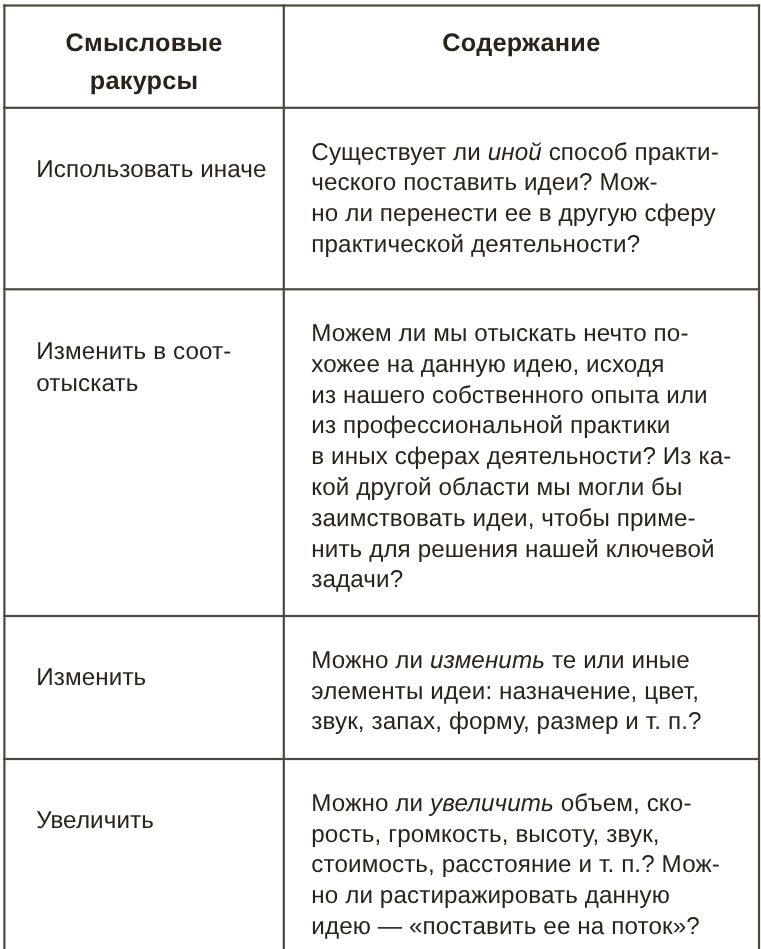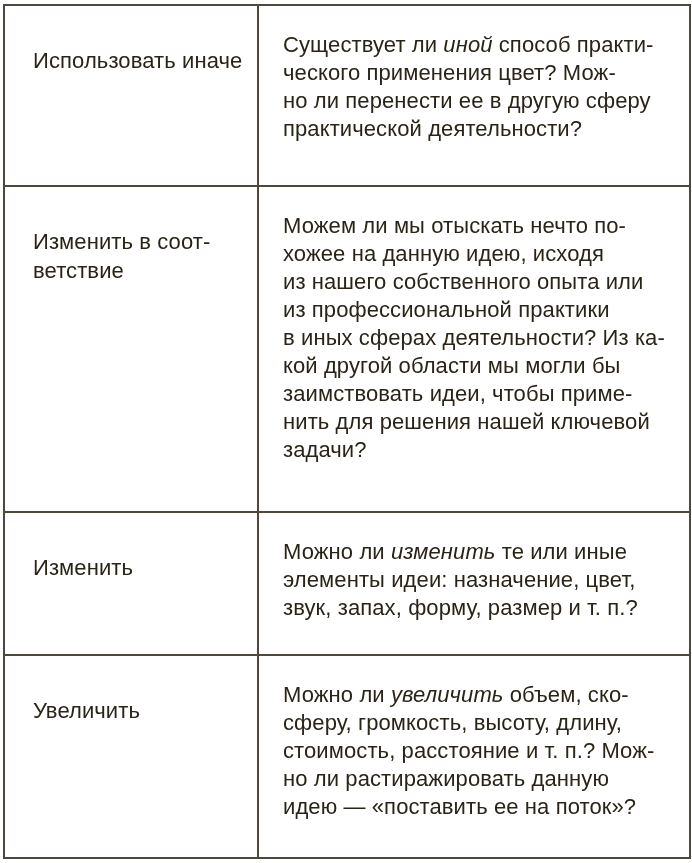--- a/index.html
+++ b/index.html
@@ -71,35 +71,39 @@
 </head>
 <body>
 
 <div class="page">
   <table class="smart-table">
     <colgroup>
       <col class="c-aspects">
       <col class="c-content">
     </colgroup>
     <tbody>
+      <tr class="header-row">
+        <th class="hdr"><span>Смысловые</span><br><span>ракурсы</span></th>
+        <th class="hdr">Содержание</th>
+      </tr>
 
       <tr class="row-1">
         <td class="aspect"><span>Использовать иначе</span></td>
-        <td class="content"><span>Существует ли </span><em>иной</em><span> способ практи-</span><br><span>ческого применения цвет? Мож-</span><br><span>но ли перенести ее в другую сферу</span><br><span>практической деятельности?</span></td>
+        <td class="content"><span>Существует ли </span><em>иной</em><span> способ практи-</span><br><span>ческого поставить идеи? Мож-</span><br><span>но ли перенести ее в другую сферу</span><br><span>практической деятельности?</span></td>
       </tr>
 
       <tr class="row-2">
-        <td class="aspect"><span>Изменить в соот-</span><br><span>ветствие</span></td>
+        <td class="aspect"><span>Изменить в соот-</span><br><span>отыскать</span></td>
         <td class="content"><span>Можем ли мы отыскать нечто по-</span><br><span>хожее на данную идею, исходя</span><br><span>из нашего собственного опыта или</span><br><span>из профессиональной практики</span><br><span>в иных сферах деятельности? Из ка-</span><br><span>кой другой области мы могли бы</span><br><span>заимствовать идеи, чтобы приме-</span><br><span>нить для решения нашей ключевой</span><br><span>задачи?</span></td>
       </tr>
 
       <tr class="row-3">
         <td class="aspect"><span>Изменить</span></td>
         <td class="content"><span>Можно ли </span><em>изменить</em><span> те или иные</span><br><span>элементы идеи: назначение, цвет,</span><br><span>звук, запах, форму, размер и т. п.?</span></td>
       </tr>
 
       <tr class="row-4">
         <td class="aspect"><span>Увеличить</span></td>
-        <td class="content"><span>Можно ли </span><em>увеличить</em><span> объем, ско-</span><br><span>сферу, громкость, высоту, длину,</span><br><span>стоимость, расстояние и т. п.? Мож-</span><br><span>но ли растиражировать данную</span><br><span>идею — «поставить ее на поток»?</span></td>
+        <td class="content"><span>Можно ли </span><em>увеличить</em><span> объем, ско-</span><br><span>рость, громкость, высоту, звук,</span><br><span>стоимость, расстояние и т. п.? Мож-</span><br><span>но ли растиражировать данную</span><br><span>идею — «поставить ее на поток»?</span></td>
       </tr>
     </tbody>
   </table>
 </div>
 
 </body></html>

